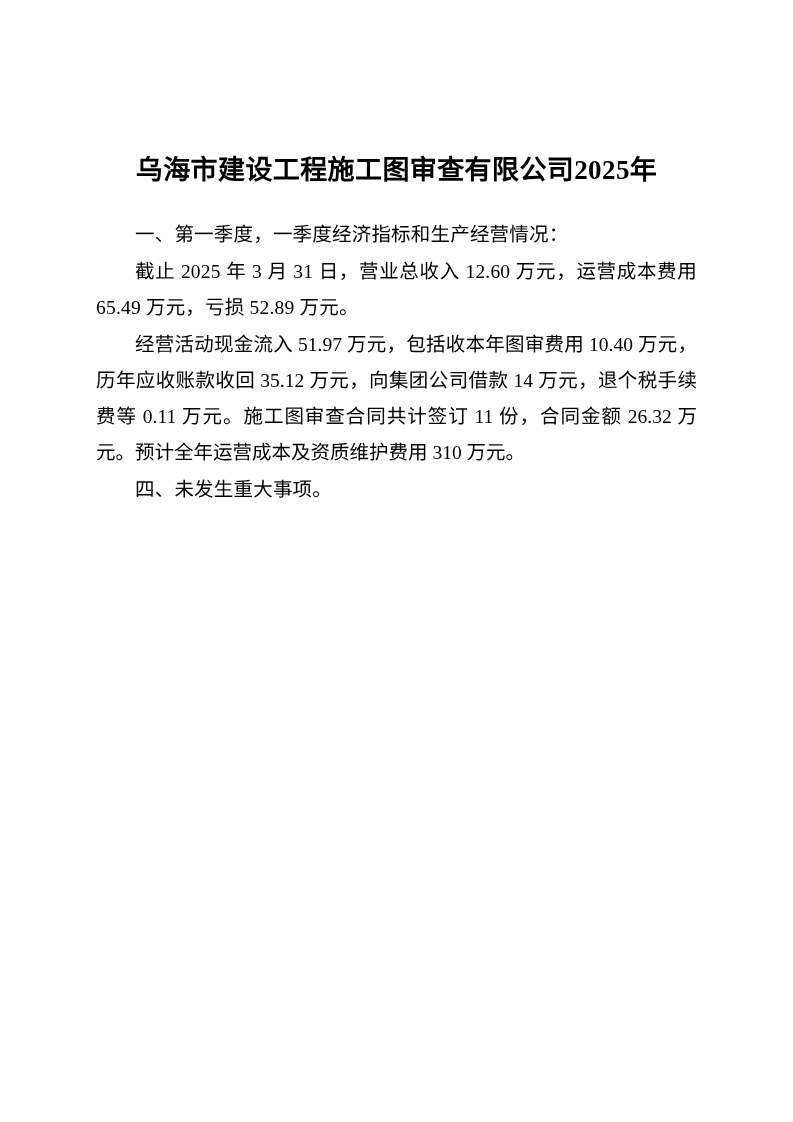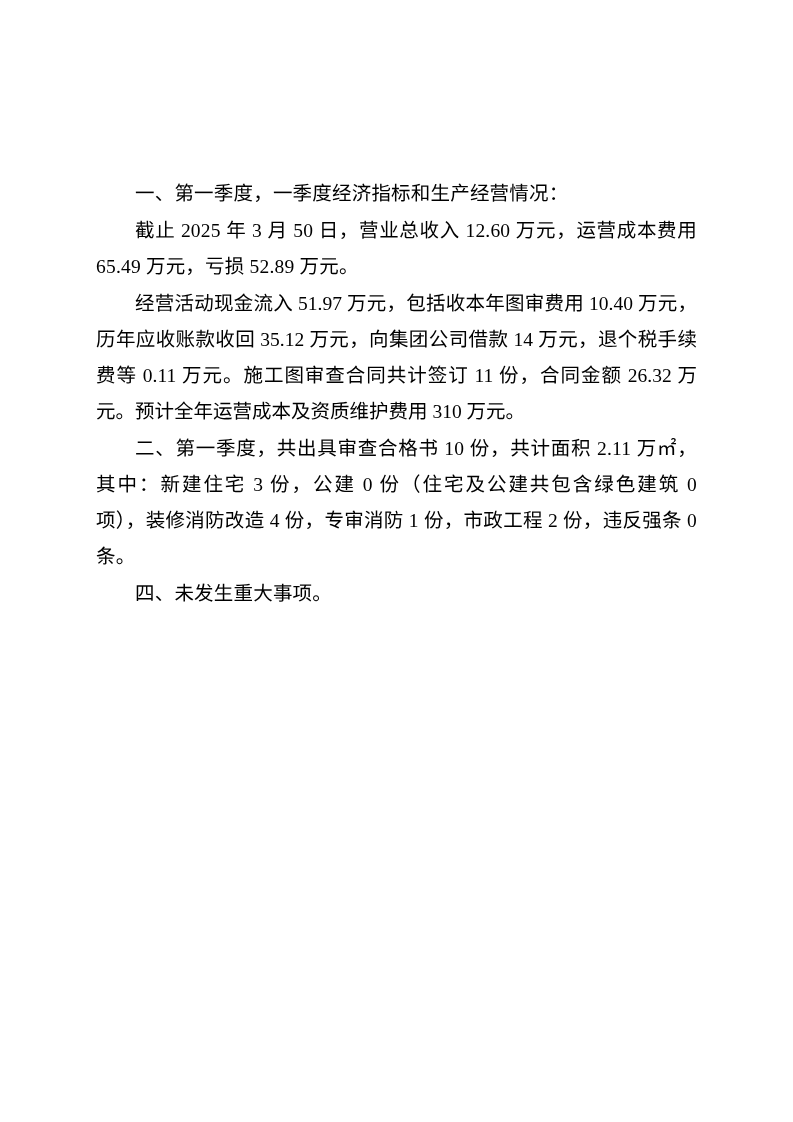--- a/index.html
+++ b/index.html
@@ -49,23 +49,23 @@
   .body-text p.tight {
     letter-spacing: 0px;
   }
 </style>
 </head>
 <body>
 
 <div class="page">
 
   <h1 class="doc-title">
+    <span class="title-line">乌海市建设工程施工图审查有限公司2025年</span>
   </h1>
 
   <div class="body-text">
     <p>一、第一季度，一季度经济指标和生产经营情况：</p>
-    <p>截止 2025 年 3 月 50 日，营业总收入 12.60 万元，运营成本费用 65.49 万元，亏损 52.89 万元。</p>
+    <p>截止 2025 年 3 月 31 日，营业总收入 12.60 万元，运营成本费用 65.49 万元，亏损 52.89 万元。</p>
     <p class="tight">经营活动现金流入 51.97 万元，包括收本年图审费用 10.40 万元，历年应收账款收回 35.12 万元，向集团公司借款 14 万元，退个税手续费等 0.11 万元。施工图审查合同共计签订 11 份，合同金额 26.32 万元。预计全年运营成本及资质维护费用 310 万元。</p>
-    <p>二、第一季度，共出具审查合格书 10 份，共计面积 2.11 万㎡，其中：新建住宅 3 份，公建 0 份（住宅及公建共包含绿色建筑 0 项），装修消防改造 4 份，专审消防 1 份，市政工程 2 份，违反强条 0 条。</p>
     <p>四、未发生重大事项。</p>
   </div>
 
 </div>
 
 </body></html>

